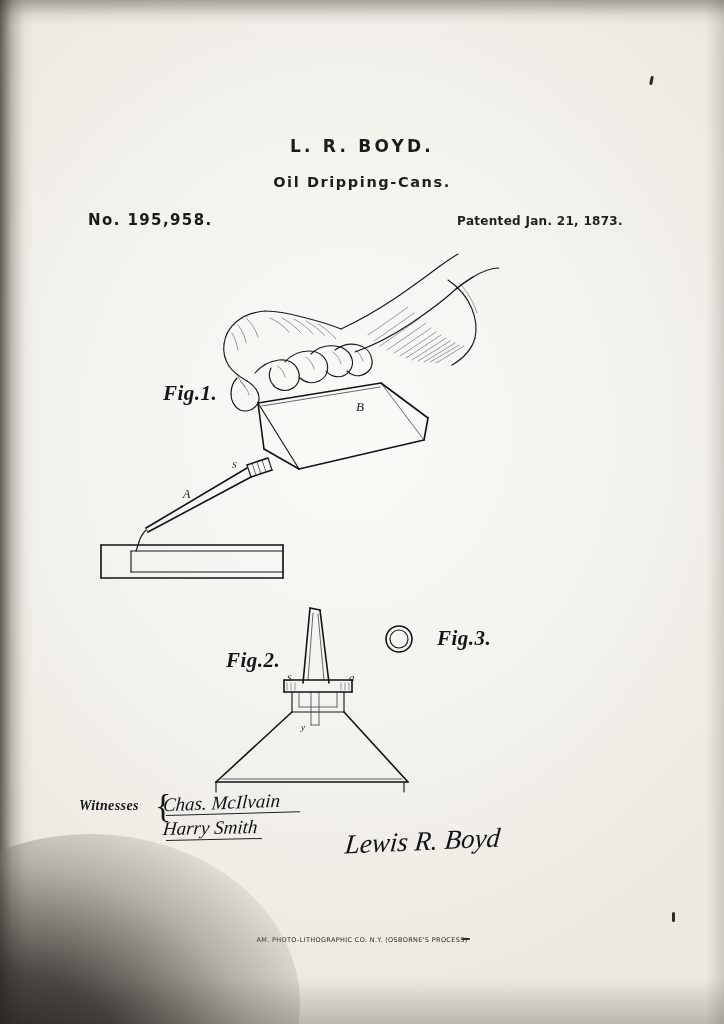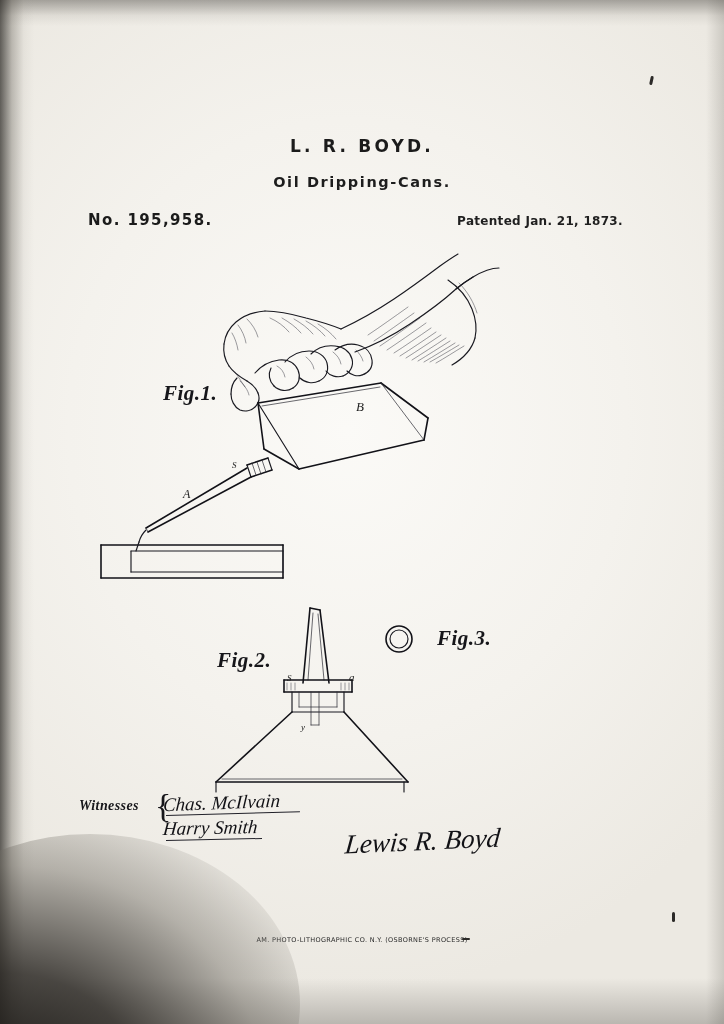--- a/index.html
+++ b/index.html
@@ -120,21 +120,21 @@
   
   .fig-label {
     position: absolute;
     font-family: "Liberation Serif", serif;
     font-style: italic;
     font-weight: bold;
     color: #16161a;
     letter-spacing: 0.5px;
   }
   #fig1-label { left: 163px; top: 381px; font-size: 21px; }
-  #fig2-label { left: 217px; top: 648px; font-size: 21px; }
+  #fig2-label { left: 226px; top: 648px; font-size: 21px; }
   #fig3-label { left: 437px; top: 626px; font-size: 21px; }
 
   .part-label {
     position: absolute;
     font-family: "Liberation Serif", serif;
     font-style: italic;
     font-size: 11px;
     color: #1a1a1a;
   }
   #lbl-B { left: 356px; top: 399px; font-size: 13px; }

